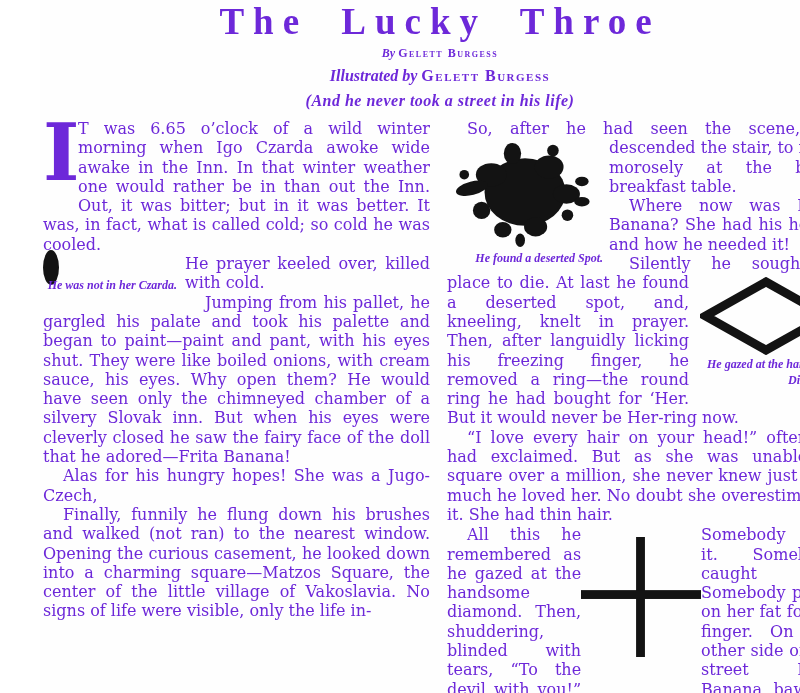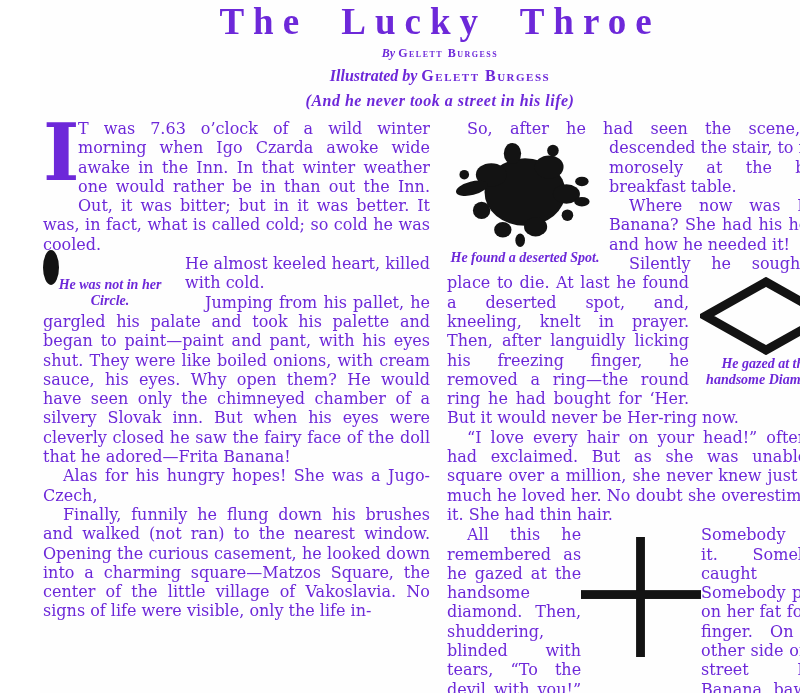--- a/index.html
+++ b/index.html
@@ -19,21 +19,21 @@
   
   .columns{display:flex;gap:17px;padding:9px 3px 0 3px;}
   .col{width:390px;font-size:16px;line-height:19.3px;text-align:justify;}
   .col p{margin:0;}
   .indent{text-indent:20px;}
   .dropcap{float:left;font-size:78px;line-height:64px;height:76px;width:28px;margin:2px 7px 0 0;
            font-weight:600;}
   
   .fig{display:block;text-indent:0;}
   .figcap{display:block;font-family:"Liberation Serif",serif;font-style:italic;font-weight:700;
-          font-size:14px;line-height:16px;text-align:center;text-indent:0;}
+          font-size:12px;line-height:16px;text-align:right;text-indent:0;}
   .fig-circle{float:left;width:134px;margin:4px 8px 0 0;}
   .circle-shape{width:97px;height:101px;border:8px solid #131313;border-radius:50%;margin:0 auto 5px auto;}
   .fig-square{float:right;width:132px;margin:3px 0 2px 8px;}
   .square-shape{width:99px;height:104px;border:8px solid #131313;margin:0 auto 6px auto;}
   .fig-spot{float:left;width:156px;margin:2px 6px 0 0;text-align:center;}
   .fig-spot svg{display:block;margin:0 auto 2px auto;}
   .fig-diamond{float:right;width:142px;margin:4px 0 2px 6px;text-align:center;}
   .fig-diamond svg{display:block;margin:0 auto 1px auto;}
   
   .cross-row{display:flex;justify-content:space-between;clear:both;margin-top:1px;}
@@ -58,29 +58,29 @@
       <span class="sc">Gelett Burgess</span>
     </div>
     <div class="tagline">(And he never took a street in his life)</div>
   </div>
 
   <div class="columns">
 
     <div class="col">
       <p>
         <span class="dropcap">I</span>
-        <span>T was 7.63 o’clock of a wild winter morning when Igo Czarda awoke wide awake in the Inn. In that winter weather one would rather be in than out the Inn. Out, it was bitter; but in it was better. It was, in fact, what is called cold; so cold he was cooled.</span>
+        <span>T was 6.65 o’clock of a wild winter morning when Igo Czarda awoke wide awake in the Inn. In that winter weather one would rather be in than out the Inn. Out, it was bitter; but in it was better. It was, in fact, what is called cold; so cold he was cooled.</span>
       </p>
 
       <span class="fig fig-circle">
         <span class="circle-shape"></span>
-        <span class="figcap">He was not in her Circle.</span>
+        <span class="figcap">He was not in her Czarda.</span>
       </span>
 
-      <p>He almost keeled heart, killed with cold.</p>
+      <p>He prayer keeled over, killed with cold.</p>
       <p class="indent">Jumping from his pallet, he gargled his palate and took his palette and began to paint—paint and pant, with his eyes shut. They were like boiled onions, with cream sauce, his eyes. Why open them? He would have seen only the chimneyed chamber of a silvery Slovak inn. But when his eyes were cleverly closed he saw the fairy face of the doll that he adored—Frita Banana!</p>
 
       <p class="indent">
         <span>Alas for his hungry hopes! She was a Jugo-Czech, </span>
       </p>
 
       <p class="indent">Finally, funnily he flung down his brushes and walked (not ran) to the nearest window. Opening the curious casement, he looked down into a charming square—Matzos Square, the center of the little village of Vakoslavia. No signs of life were visible, only the life in-</p>
 
     </div>
 

